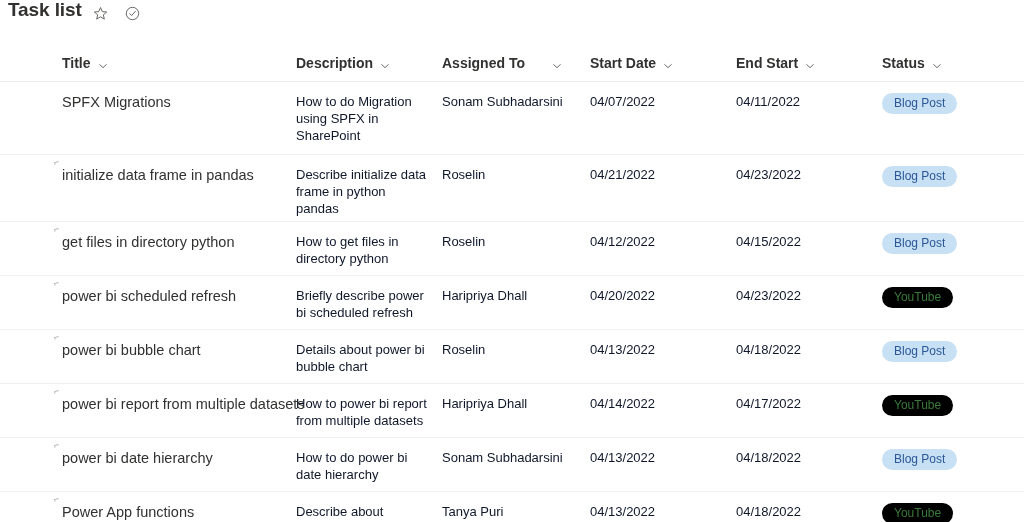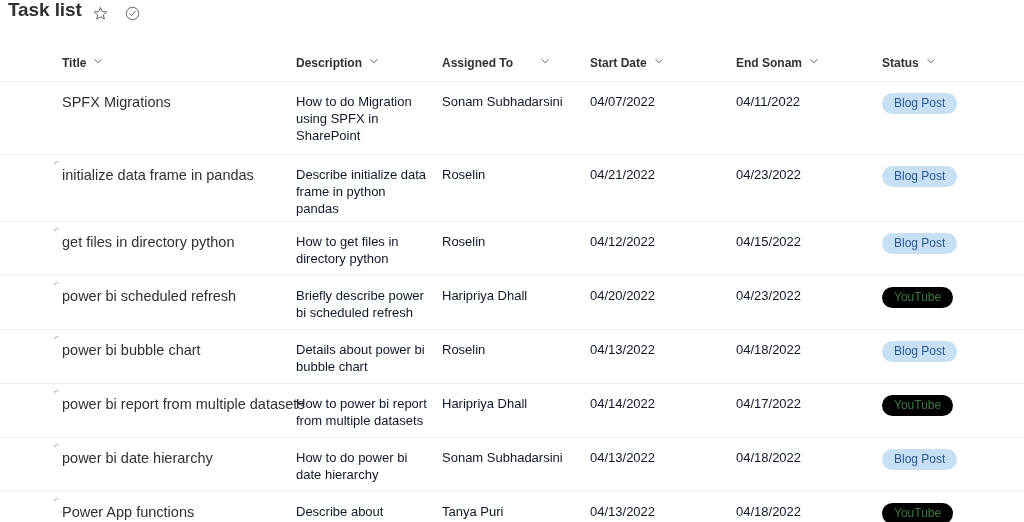--- a/index.html
+++ b/index.html
@@ -72,22 +72,22 @@
   
   .c-title  { width: 296px; padding-left: 62px; box-sizing: border-box; }
   .c-desc   { width: 146px; }
   .c-assign { width: 148px; gap: 20px; }
   .c-start  { width: 146px; }
   .c-end    { width: 146px; }
   .c-status { width: 142px; }
 
   .hcell {
     display: flex;
-    align-items: flex-start;
-    font-size: 12px;
+    align-items: flex-end;
+    font-size: 14px;
     font-weight: 600;
     color: #323130;
     white-space: nowrap;
   }
   .hcell .chev {
     margin-left: 7px;
     display: inline-flex;
     align-items: center;
     color: #605e5c;
   }
@@ -183,21 +183,21 @@
     </div>
     <div class="c-start hcell">
       <span>Start Date</span>
       <span class="chev">
         <svg width="10" height="10" viewBox="0 0 12 12" fill="none" stroke="currentColor" stroke-width="1.1" stroke-linecap="round" stroke-linejoin="round">
             <path d="M2 4.3 L6 8 L10 4.3"></path>
           </svg>
       </span>
     </div>
     <div class="c-end hcell">
-      <span>End Sonam</span>
+      <span>End Start</span>
       <span class="chev">
         <svg width="10" height="10" viewBox="0 0 12 12" fill="none" stroke="currentColor" stroke-width="1.1" stroke-linecap="round" stroke-linejoin="round">
             <path d="M2 4.3 L6 8 L10 4.3"></path>
           </svg>
       </span>
     </div>
     <div class="c-status hcell">
       <span>Status</span>
       <span class="chev">
         <svg width="10" height="10" viewBox="0 0 12 12" fill="none" stroke="currentColor" stroke-width="1.1" stroke-linecap="round" stroke-linejoin="round">

